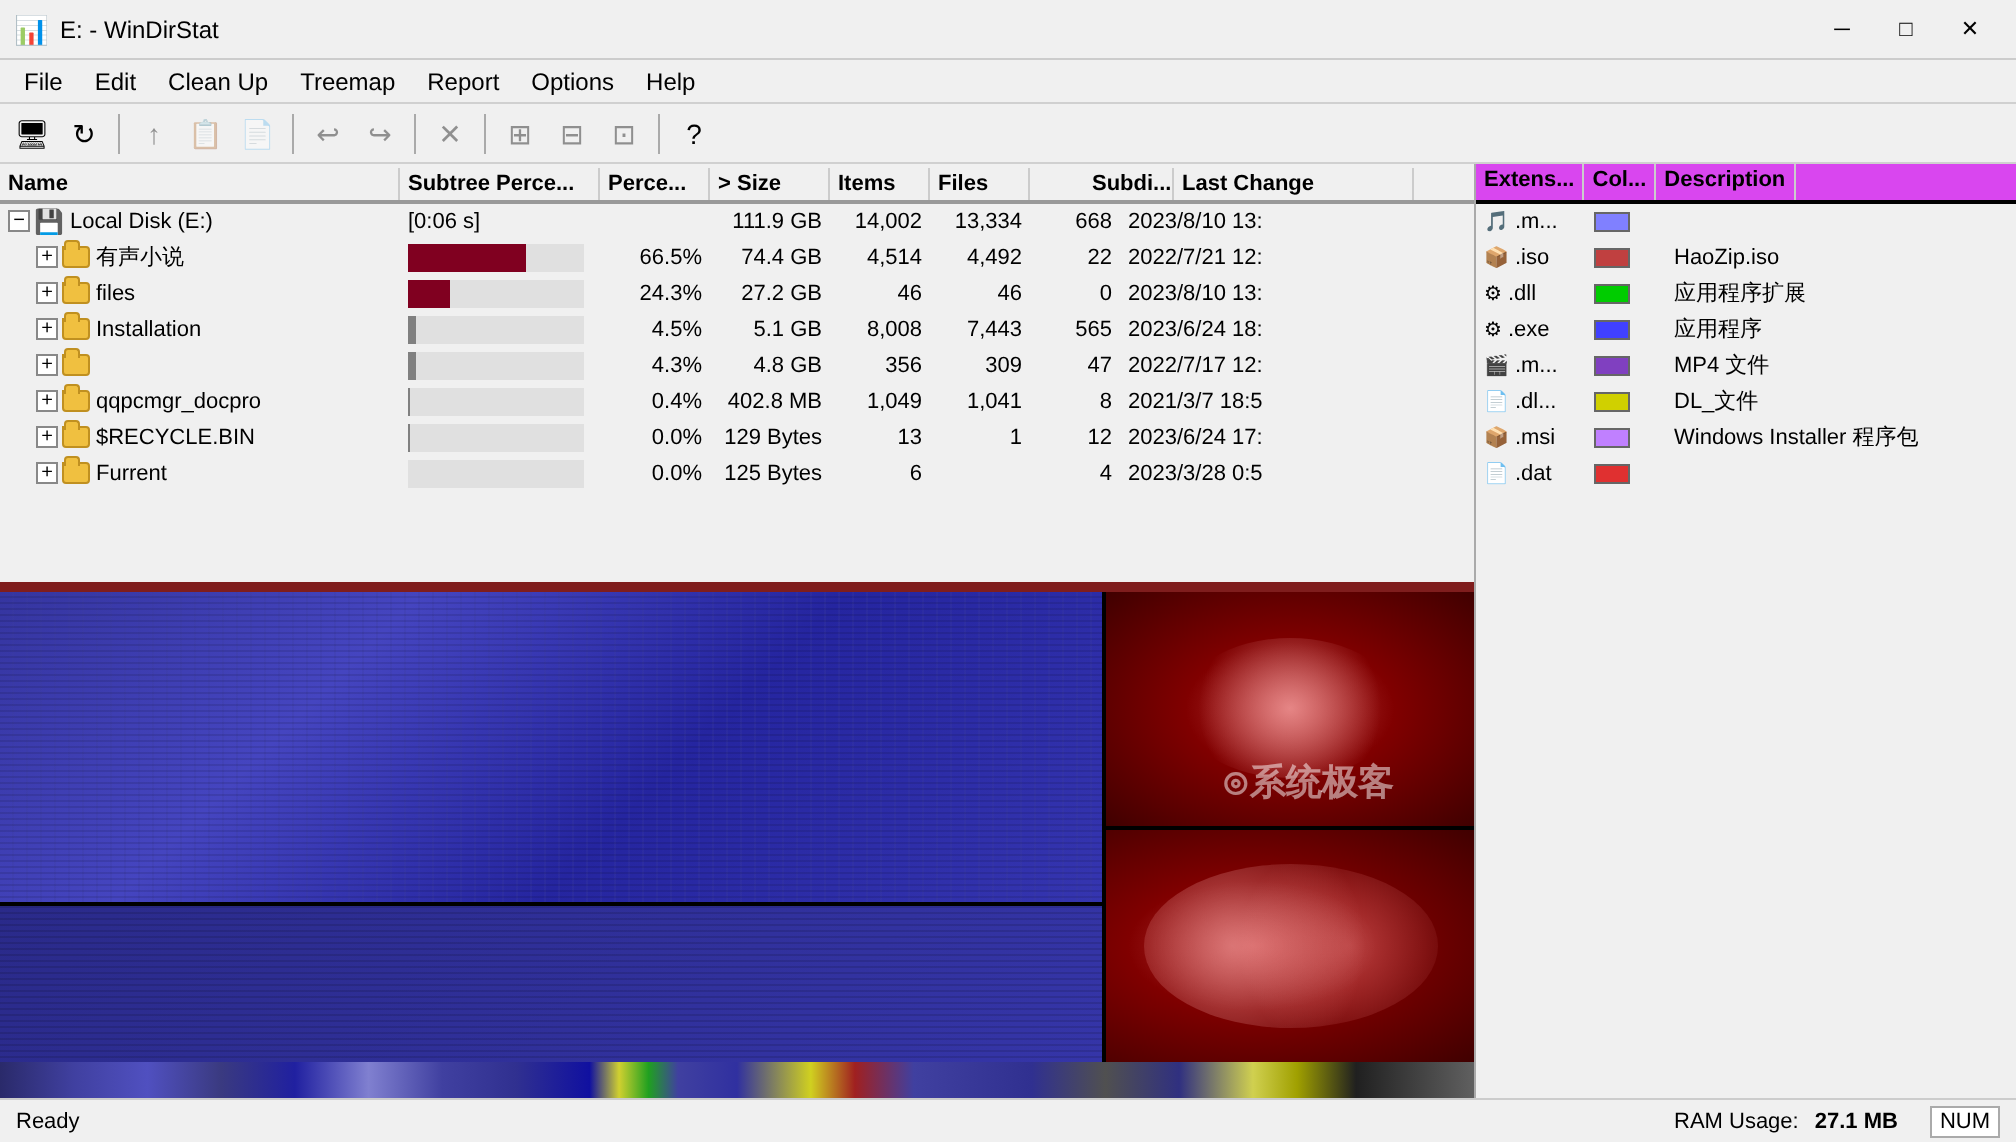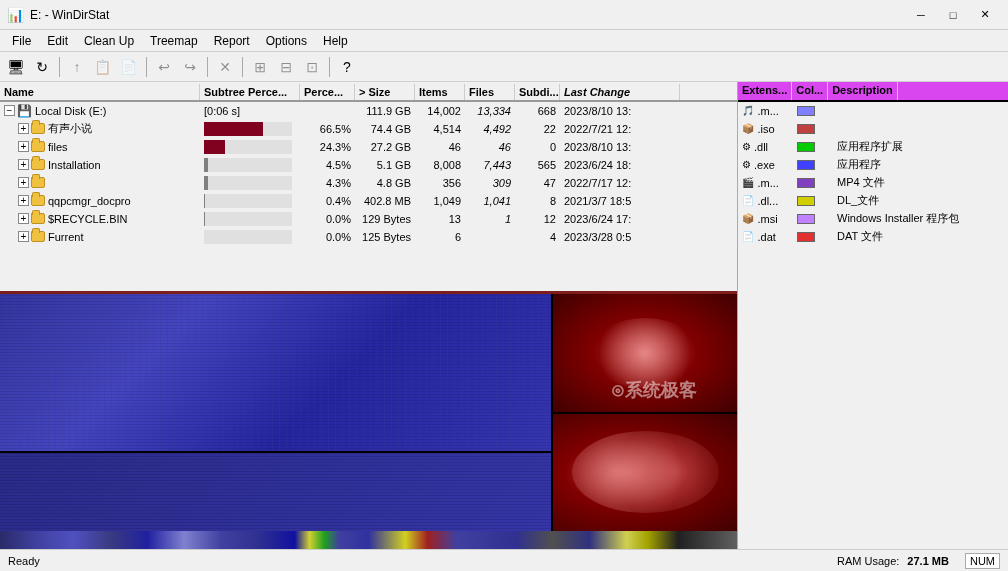--- a/index.html
+++ b/index.html
@@ -174,21 +174,20 @@
       width: 50px;
       min-width: 50px;
       text-align: right;
       justify-content: flex-end;
     }
     .cell-files {
       width: 50px;
       min-width: 50px;
       text-align: right;
       justify-content: flex-end;
-      font-style: italic;
     }
     .cell-subdirs {
       width: 45px;
       min-width: 45px;
       justify-content: flex-end;
     }
     .cell-lastchange {
       width: 120px;
       min-width: 120px;
     }
@@ -258,21 +257,21 @@
       display: inline-block;
       border: 1px solid #666;
     }
 
     
     #viz-area {
       height: 240px;
       background: #000;
       position: relative;
       overflow: hidden;
-      border-top: 3px solid #7f1d1d;
+      border-top: 5px solid #7f1d1d;
     }
 
     
     #bottom-strip {
       height: 18px;
       background: linear-gradient(to right,
         #2a2a6a 0%, #4040a0 5%, #5050c0 10%,
         #3a3a80 15%, #2020a0 20%,
         #8080d0 25%, #4040a0 30%,
         #303090 35%, #1010a0 40%,
@@ -504,22 +503,22 @@
 <div id="main-content">
 
   <div id="file-panel">
     <div id="tree-header">
         <div class="col-header" style="width: 200px;">Name</div>
         <div class="col-header" style="width: 100px;">Subtree Perce...</div>
         <div class="col-header" style="width: 55px;">Perce...</div>
         <div class="col-header" style="width: 60px;">&gt; Size</div>
         <div class="col-header" style="width: 50px;">Items</div>
         <div class="col-header" style="width: 50px;">Files</div>
-        <div class="col-header" style="width: 45px;">Subdi...</div>
-        <div class="col-header" style="width: 120px; font-style: italic;">Last Change</div>
+        <div class="col-header" style="width: 45px; margin-left: 27px;">Subdi...</div>
+        <div class="col-header" style="width: 120px;">Last Change</div>
       </div>
     <div id="tree-body">
         <div class="tree-row">
           <div class="tree-cell cell-name">
             <span style="display: inline-block; width: 0px;"></span>
             <span class="expand-btn">−</span>
             <span class="drive-icon">💾</span>
             <span style="font-size: 11px;">Local Disk (E:)</span>
           </div>
           <div class="tree-cell cell-subtree-pct">[0:06 s]</div>
@@ -699,20 +698,21 @@
           </div>
         </div>
         <div class="ext-row">
           <div class="ext-cell ext-cell-ext">
             <span style="margin-right: 3px; font-size: 10px;">📦</span>
             <span>.iso</span>
           </div>
           <div class="ext-cell ext-cell-color">
             <span class="color-box" style="background: rgb(192, 64, 64);"></span>
           </div>
+          <div class="ext-cell ext-cell-desc">HaoZip.iso</div>
         </div>
         <div class="ext-row">
           <div class="ext-cell ext-cell-ext">
             <span style="margin-right: 3px; font-size: 10px;">⚙</span>
             <span>.dll</span>
           </div>
           <div class="ext-cell ext-cell-color">
             <span class="color-box" style="background: rgb(0, 204, 0);"></span>
           </div>
           <div class="ext-cell ext-cell-desc">应用程序扩展</div>
@@ -758,21 +758,20 @@
           <div class="ext-cell ext-cell-desc">Windows Installer 程序包</div>
         </div>
         <div class="ext-row">
           <div class="ext-cell ext-cell-ext">
             <span style="margin-right: 3px; font-size: 10px;">📄</span>
             <span>.dat</span>
           </div>
           <div class="ext-cell ext-cell-color">
             <span class="color-box" style="background: rgb(224, 48, 48);"></span>
           </div>
-          <div class="ext-cell ext-cell-desc">DAT 文件</div>
         </div>
       </div>
   </div>
 </div>
 
 <div id="status-bar">
   <span id="status-text">Ready</span>
   <span id="ram-label">RAM Usage:</span>
   <span id="ram-value">27.1 MB</span>
   <span id="num-indicator">NUM</span>

